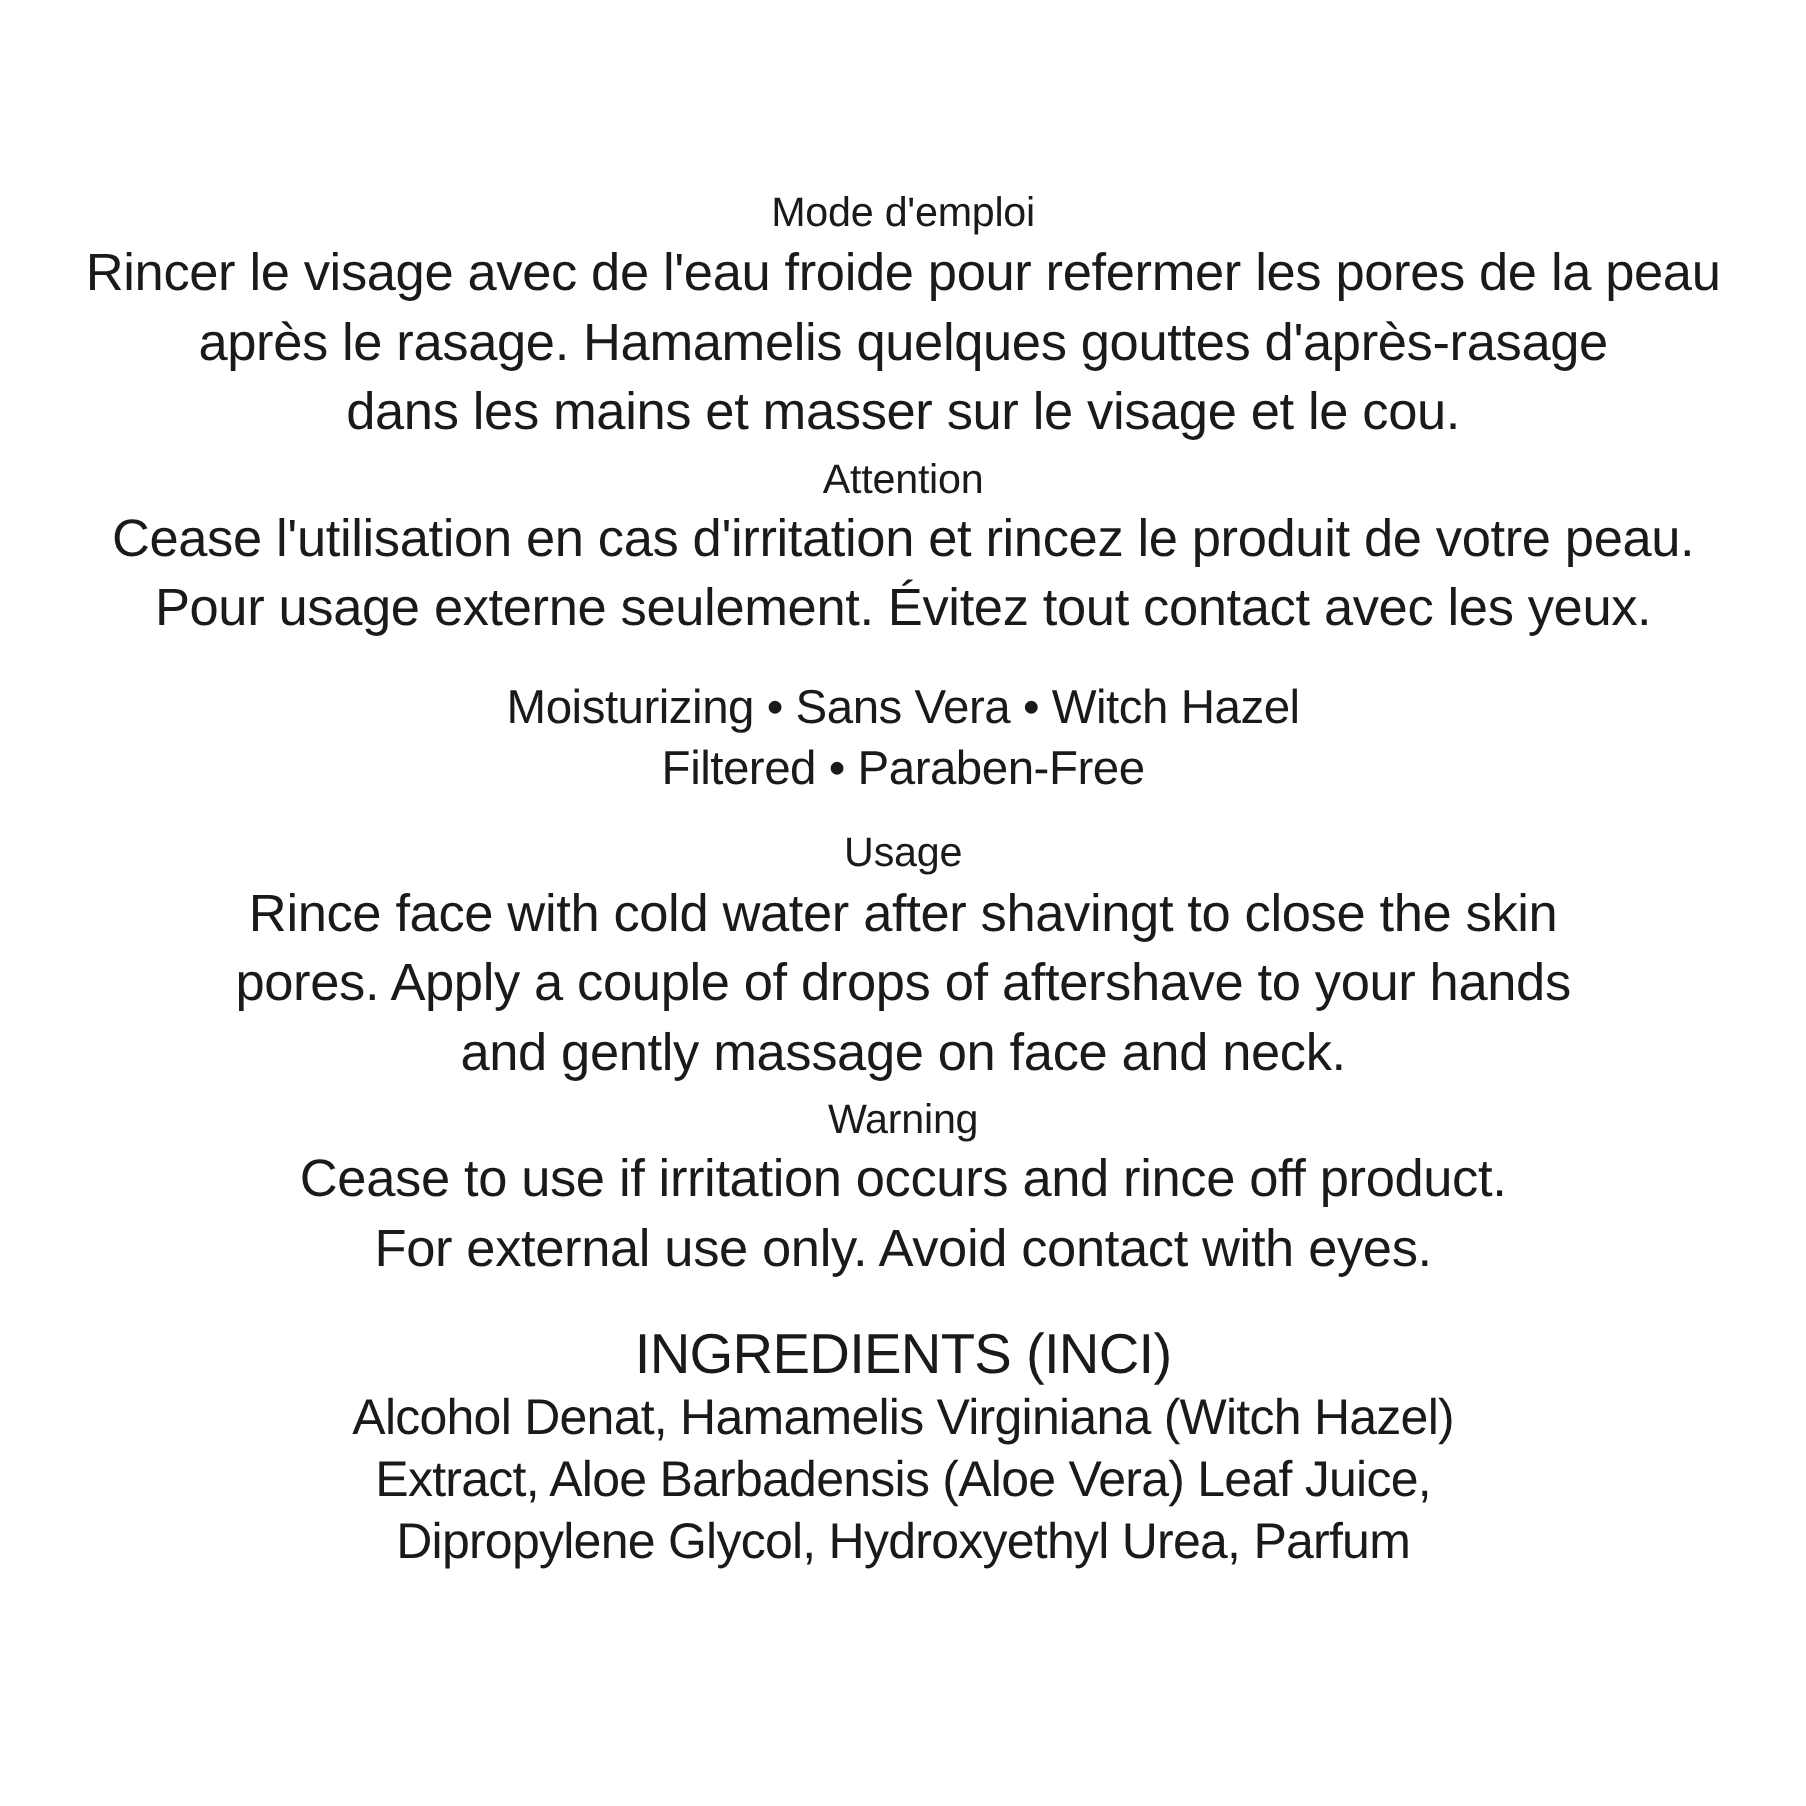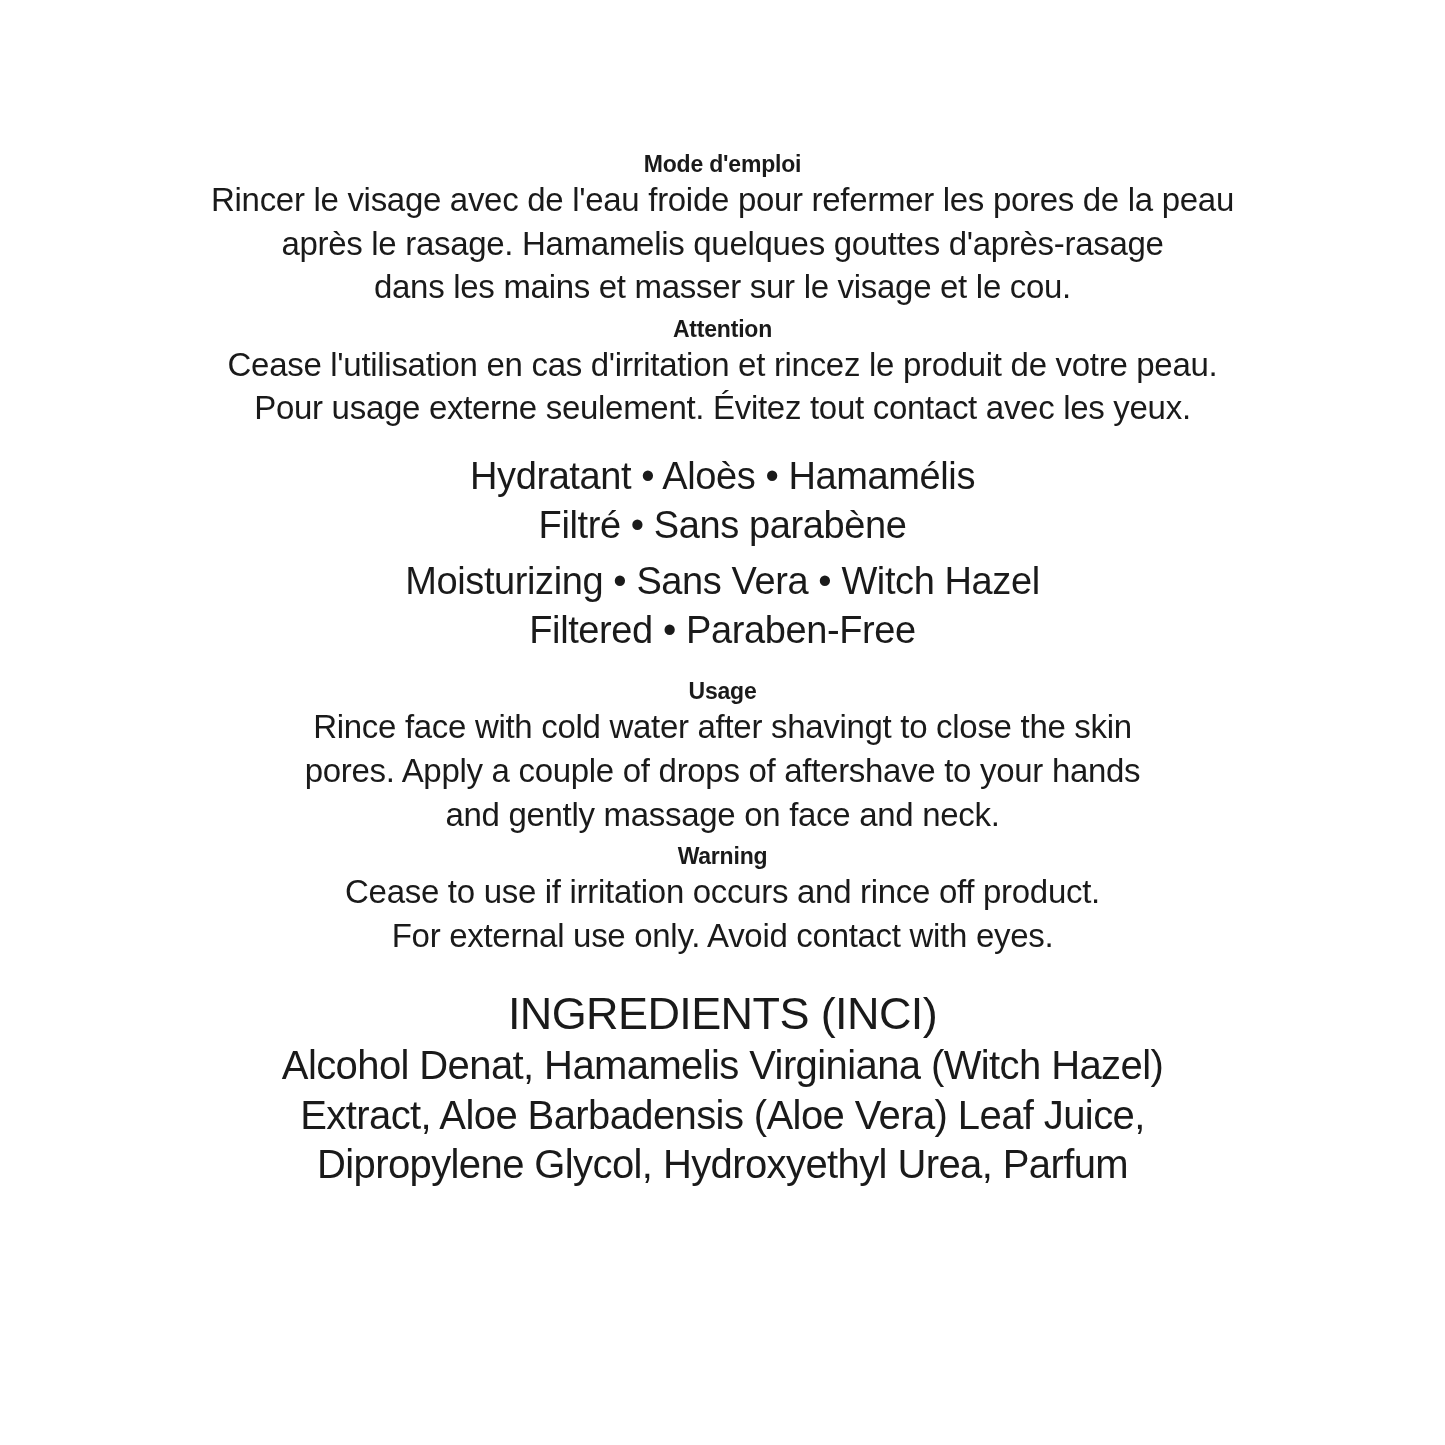--- a/index.html
+++ b/index.html
@@ -17,29 +17,29 @@
   .page {
     width: 1445px;
     height: 1445px;
     box-sizing: border-box;
     padding: 150px 110px 60px 110px;
     display: flex;
     flex-direction: column;
     align-items: center;
   }
   .heading {
-    font-weight: bold;
-    font-size: 23px;
+    font-weight: normal;
+    font-size: 33px;
     line-height: 1.22;
     text-align: left;
     letter-spacing: -0.2px;
     margin: 0;
   }
   .body-line {
-    font-size: 33px;
+    font-size: 42px;
     line-height: 1.32;
     text-align: center;
     letter-spacing: -0.3px;
     margin: 0;
     white-space: nowrap;
   }
   .feature-line {
     font-size: 38px;
     line-height: 1.3;
     text-align: center;
@@ -88,24 +88,20 @@
   <div class="gap-sm"></div>
 
   <div class="block">
     <h2 class="heading">Attention</h2>
     <p class="body-line">Cease l'utilisation en cas d'irritation et rincez le produit de votre peau.</p>
     <p class="body-line">Pour usage externe seulement. Évitez tout contact avec les yeux.</p>
   </div>
 
   <div class="gap-md"></div>
 
-  <div class="block">
-    <p class="feature-line">Hydratant • Aloès • Hamamélis</p>
-    <p class="feature-line">Filtré • Sans parabène</p>
-  </div>
 
   <div class="gap-sm"></div>
 
   <div class="block">
     <p class="feature-line">Moisturizing • Sans Vera • Witch Hazel</p>
     <p class="feature-line">Filtered • Paraben-Free</p>
   </div>
 
   <div class="gap-md"></div>
 

